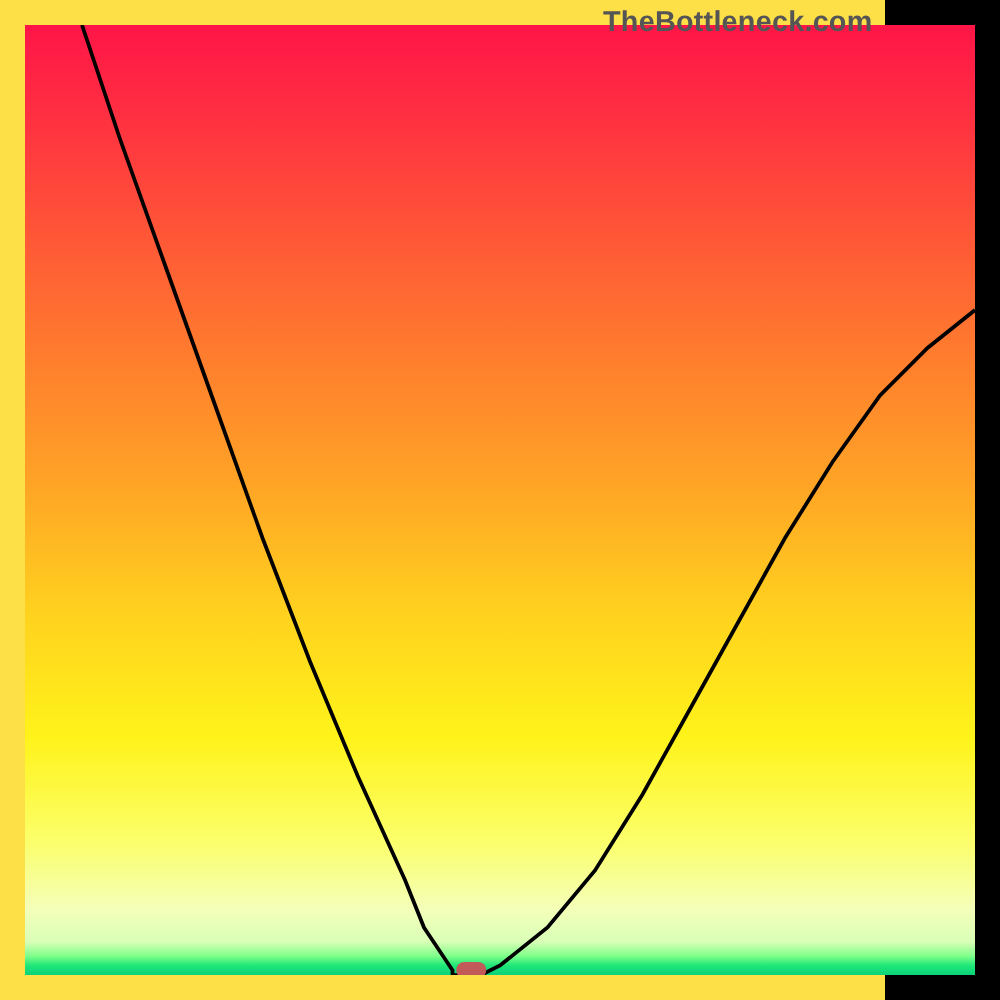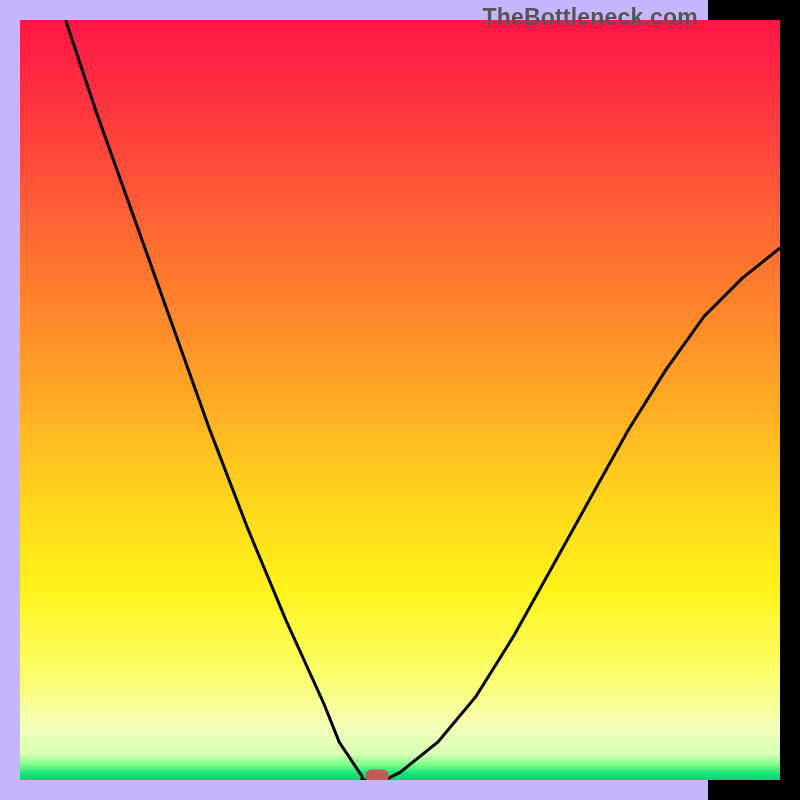--- a/index.html
+++ b/index.html
@@ -8,21 +8,21 @@
     width: 800px;
     height: 800px;
     overflow: hidden;
     background: #000;
     font-family: Arial, Helvetica, sans-serif;
   }
   .frame {
     position: relative;
     width: 708px;
     height: 800px;
-    background: #c4b5fd;
+    background: #fde047;
   }
   .watermark {
     position: absolute;
     top: 4px;
     right: 10px;
     color: #555;
     font-size: 23px;
     font-weight: bold;
     letter-spacing: 0.2px;
     z-index: 5;

